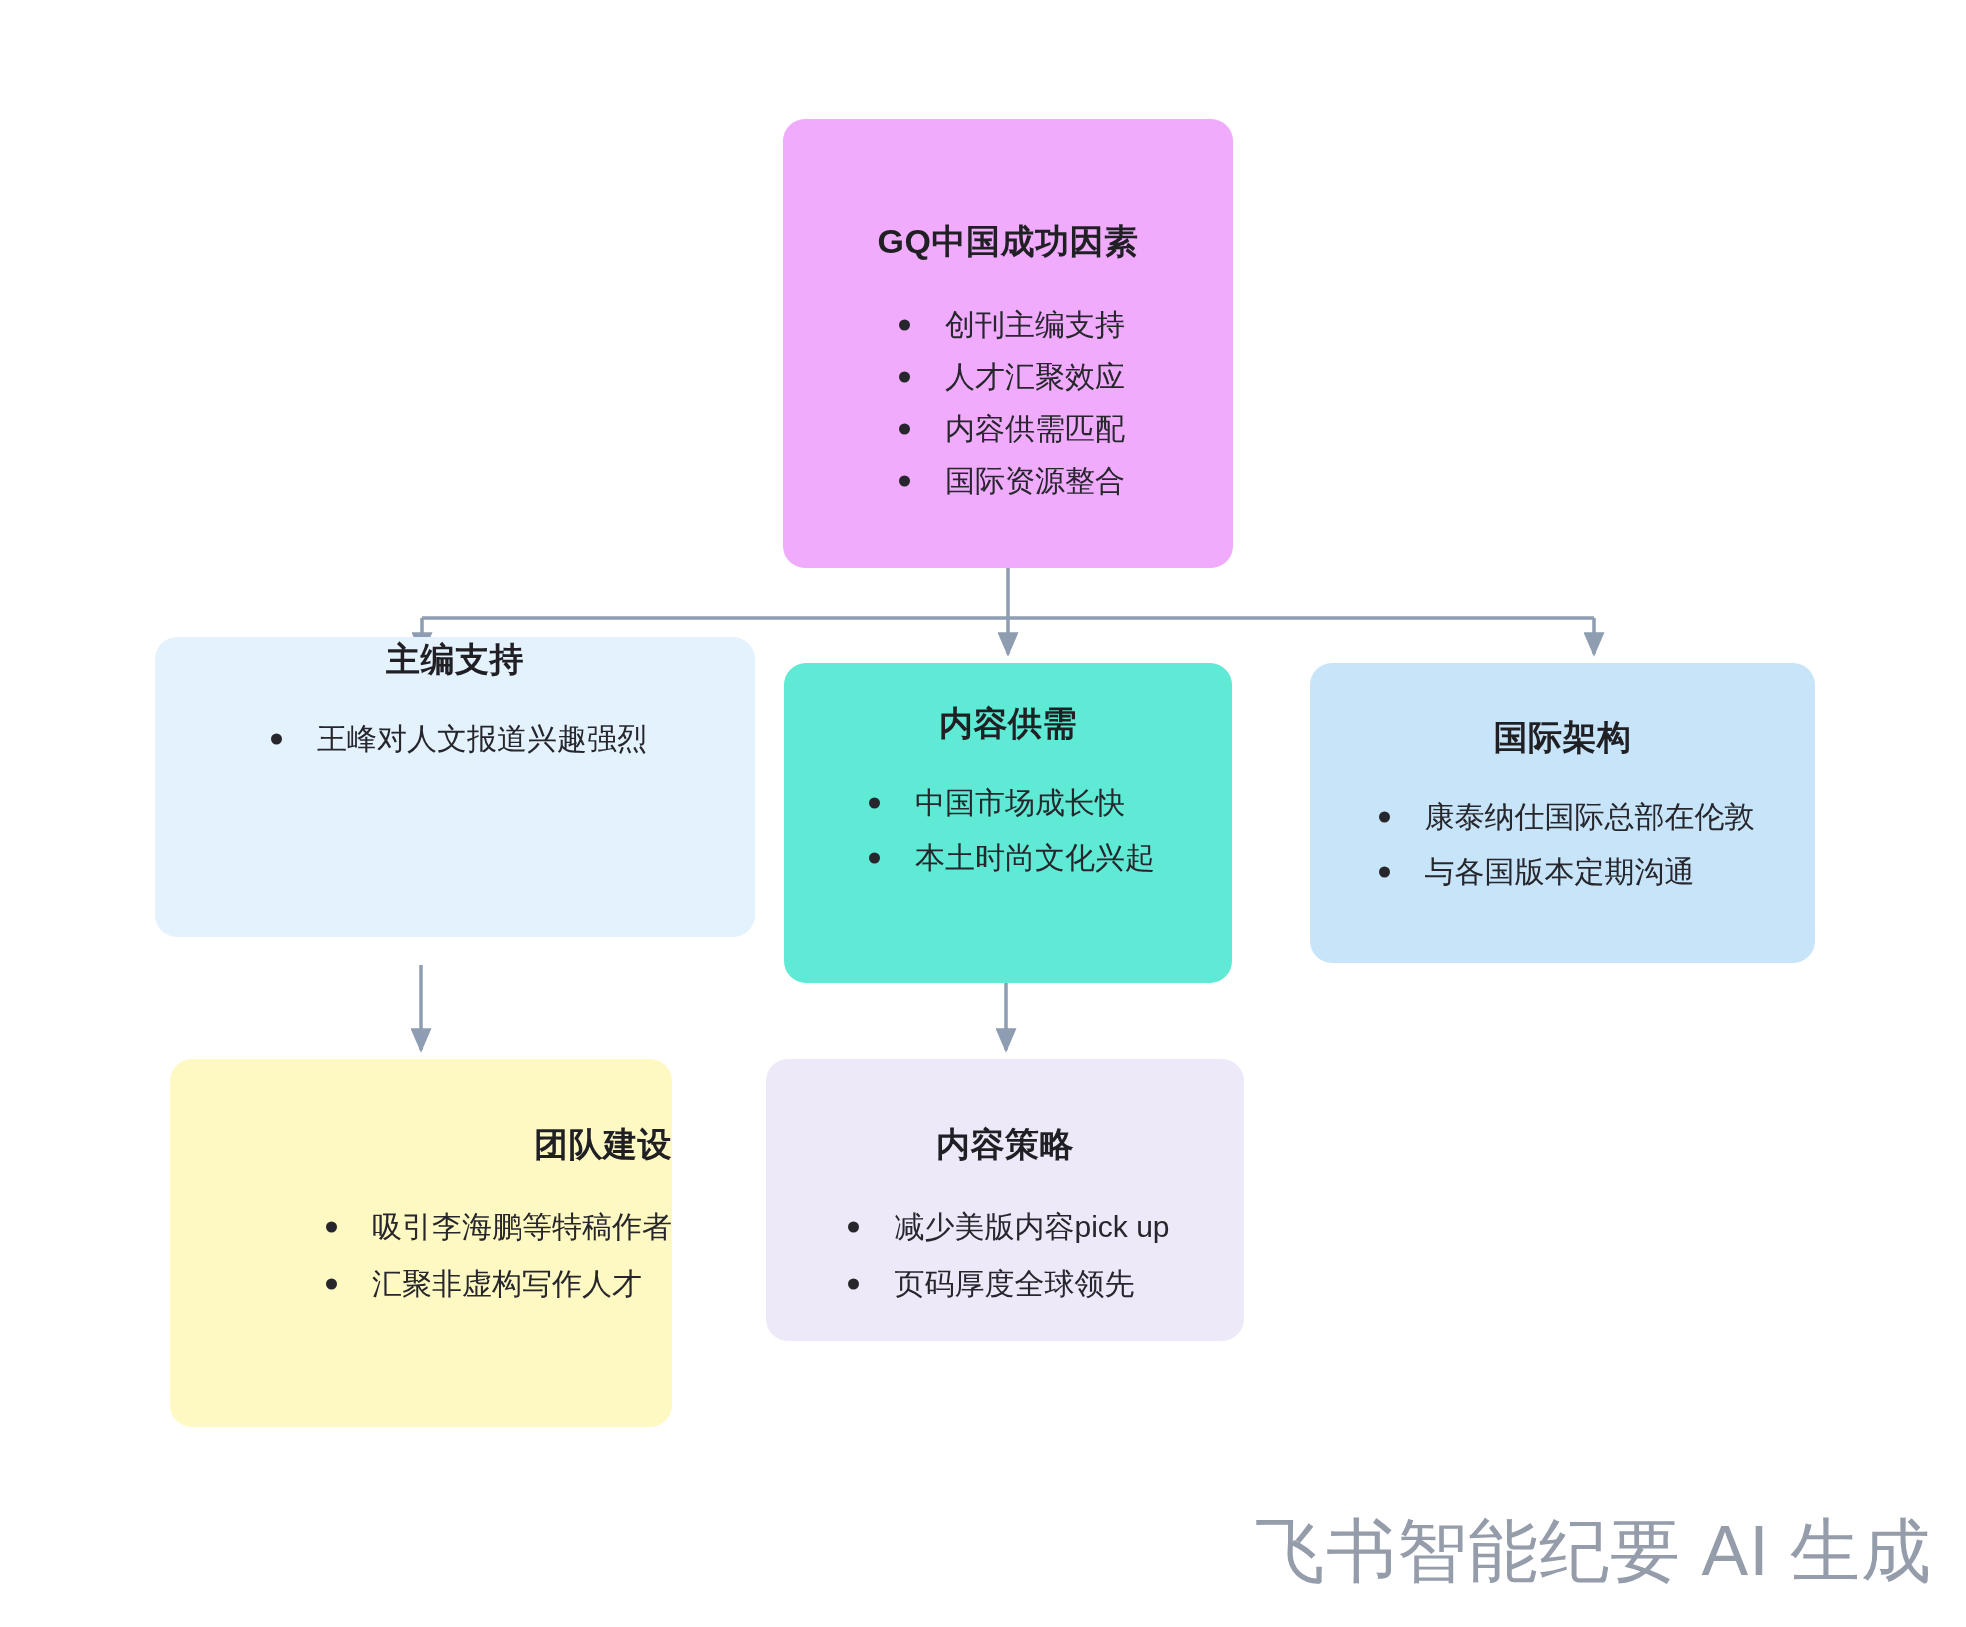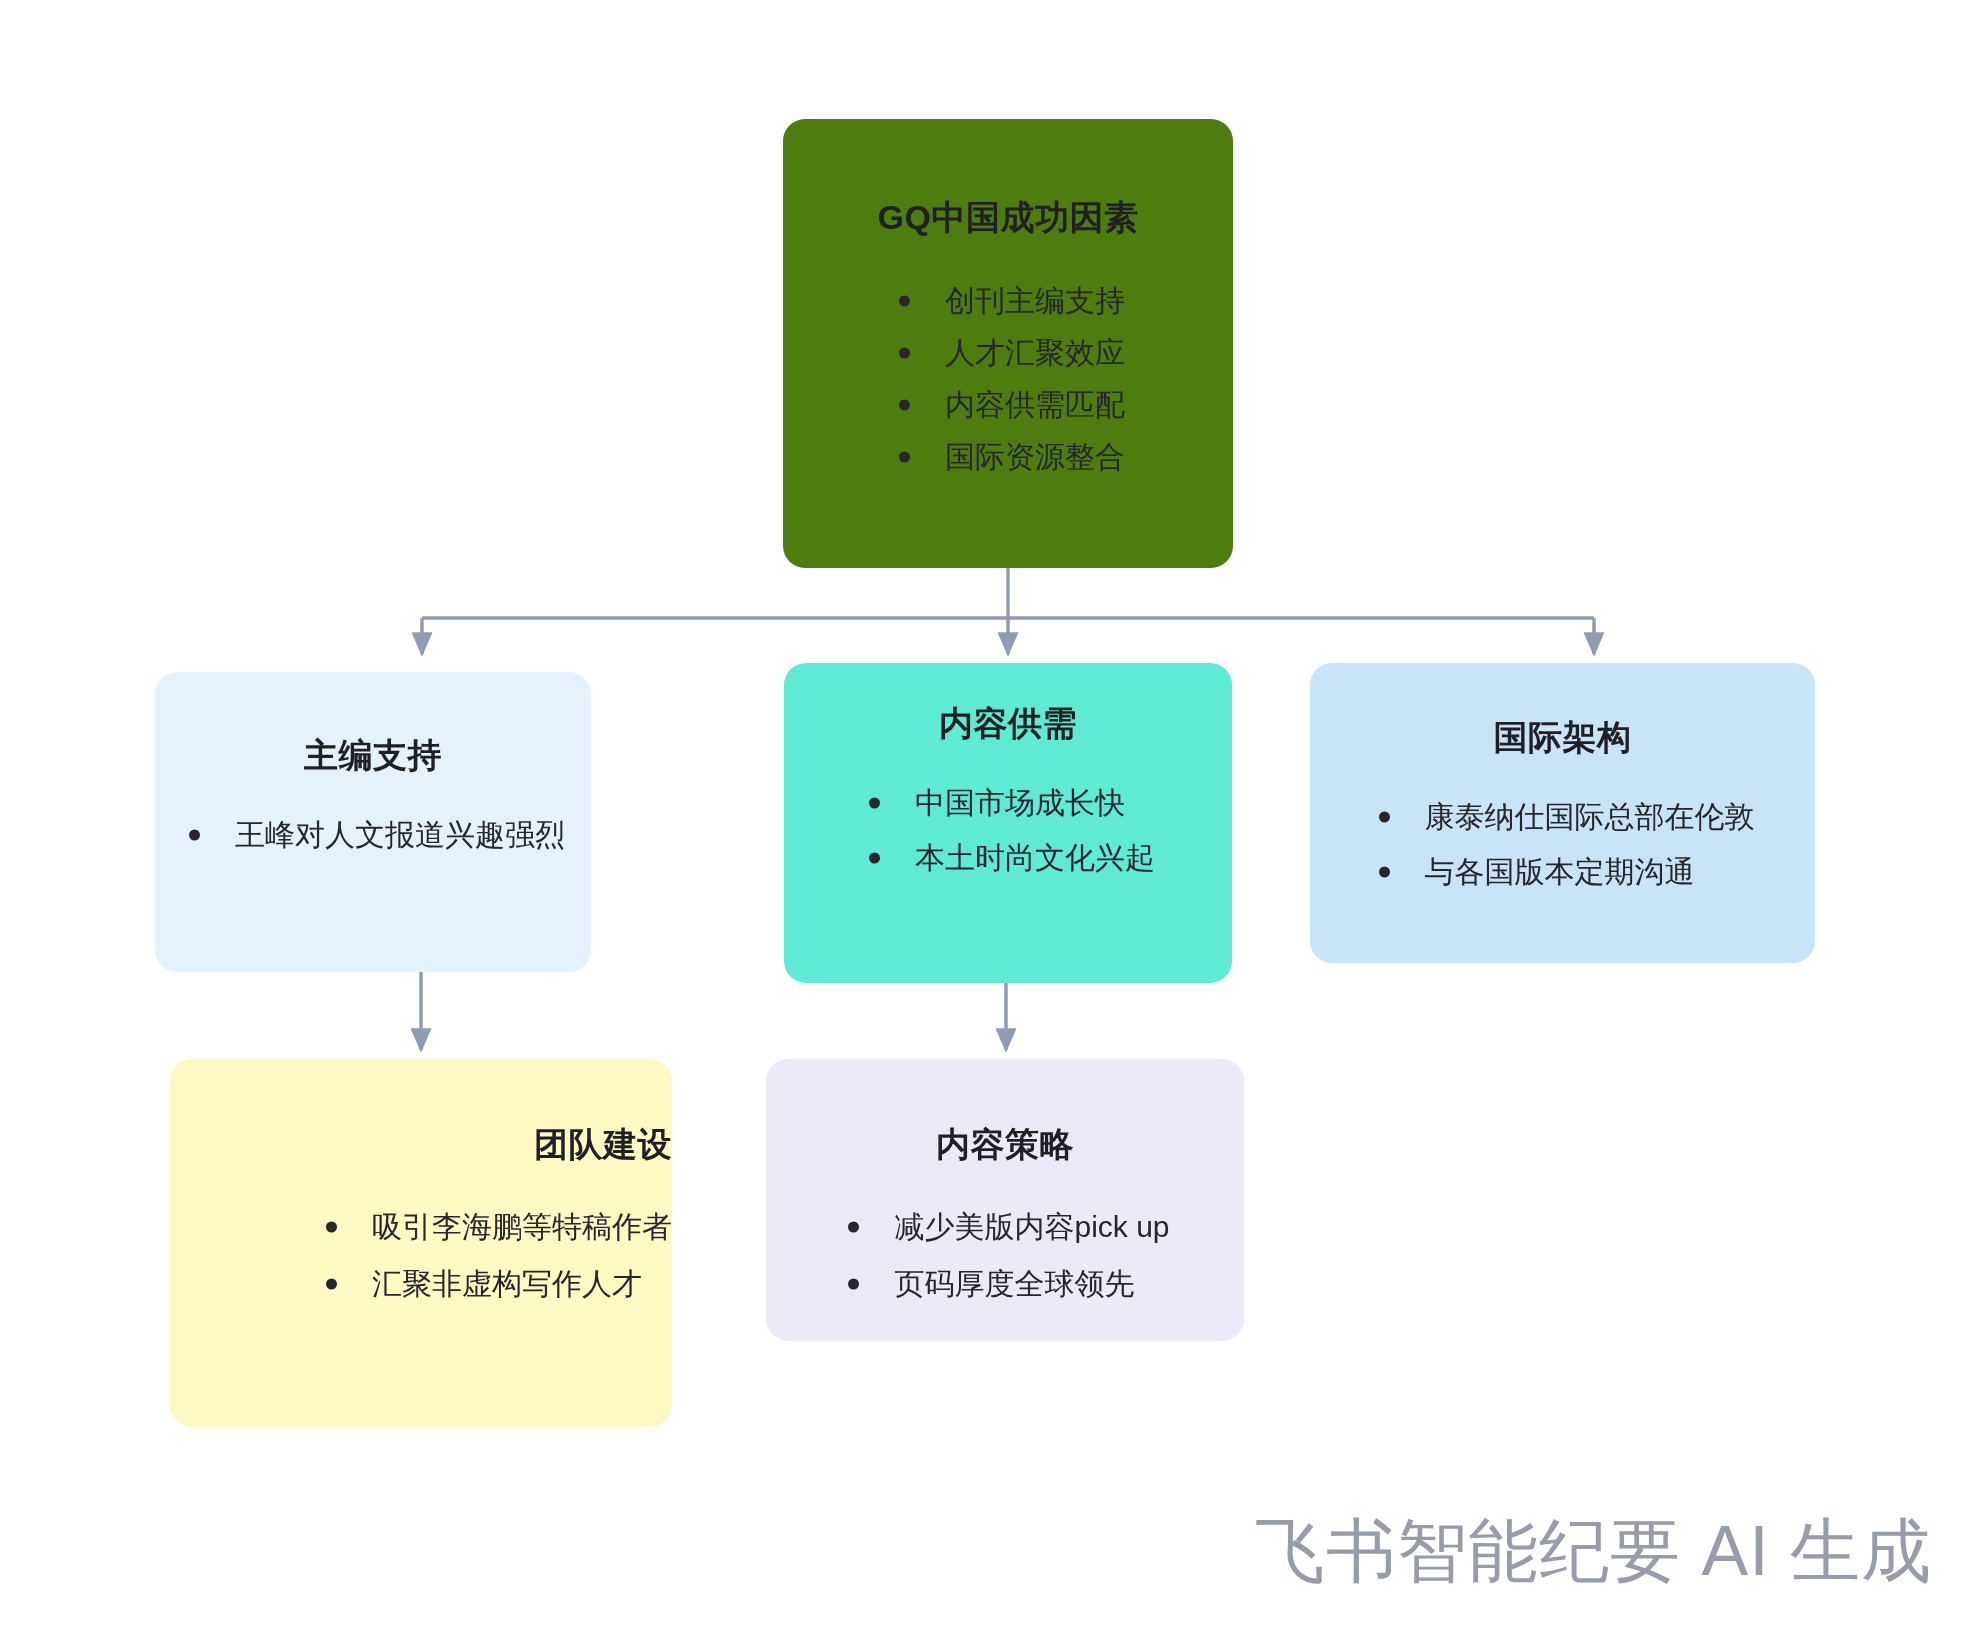--- a/index.html
+++ b/index.html
@@ -77,34 +77,33 @@
     border-radius: 50%;
     background: #26262c;
   }
 
   
   #card-root {
     left: 783px;
     top: 119px;
     width: 450px;
     height: 449px;
-    background: #4d7c0f;
-    padding-top: 76px;
+    background: #f0abfc;
+    padding-top: 100px;
   }
   #card-root .card-title { margin-bottom: 34px; }
   #card-root .card-list li { height: 52px; line-height: 52px; }
 
   
   #card-chief {
     left: 155px;
-    top: 672px;
-    width: 436px;
+    top: 637px;
+    width: 600px;
     height: 300px;
     background: #e3f2fc;
-    padding-top: 61px;
   }
   #card-supply {
     left: 784px;
     top: 663px;
     width: 448px;
     height: 320px;
     background: #5eead4;
     padding-top: 38px;
   }
   #card-intl {

